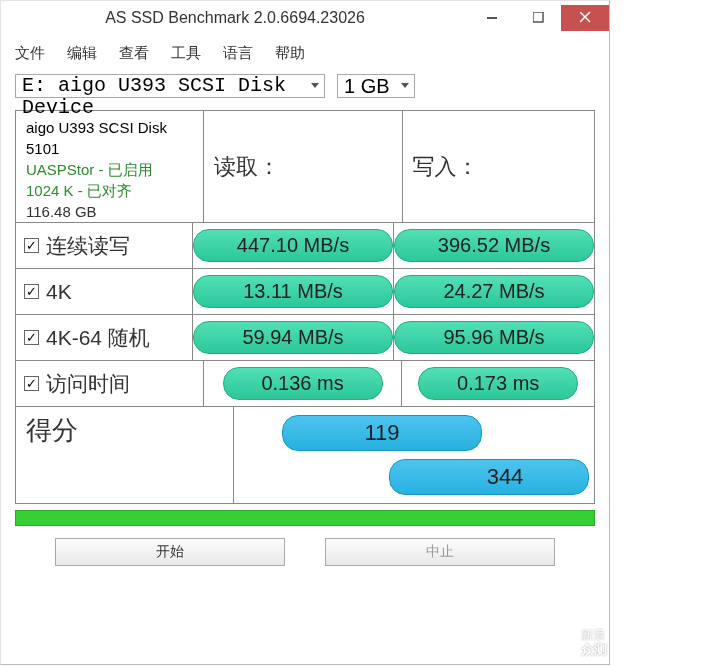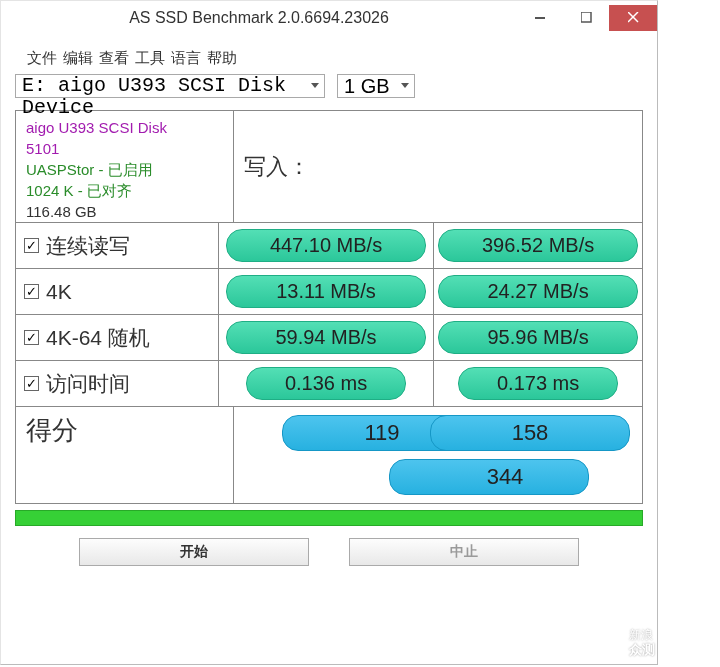--- a/index.html
+++ b/index.html
@@ -1,55 +1,55 @@
 <!DOCTYPE html>
 <html><head>
 <meta charset="utf-8">
 <style>
   * { box-sizing: border-box; margin: 0; padding: 0; }
   body { font-family: "Microsoft YaHei", "SimSun", Arial, sans-serif; background: #fff; width: 720px; height: 667px; overflow: hidden; }
-  .window { width: 658px; height: 665px; background: #fff; border: 1px solid #bbb; border-left: 1px solid #e4e4e4; border-top: 1px solid #e4e4e4; position: relative; }
+  .window { width: 610px; height: 665px; background: #fff; border: 1px solid #bbb; border-left: 1px solid #e4e4e4; border-top: 1px solid #e4e4e4; position: relative; }
   .titlebar { height: 33px; background: #fff; display: flex; align-items: center; }
   .title { flex: 1; text-align: center; color: #333; font-size: 16px; font-family: "Segoe UI", Arial, sans-serif; }
   .winbtns { display: flex; }
   .winbtn { width: 46px; height: 26px; display: flex; align-items: center; justify-content: center; color: #888; font-family: Arial; }
   .winbtn.close { width: 48px; background: #c75050; color: #fff; font-size: 16px; }
   .winbtn svg { display: block; }
-  .menubar { height: 30px; display: flex; align-items: flex-end; padding: 0 14px; gap: 6px; font-size: 15px; color: #333; margin-top: 4px; margin-left: 12px; }
+  .menubar { height: 30px; display: flex; align-items: center; padding: 0 14px; gap: 22px; font-size: 15px; color: #333; margin-top: 4px; }
   .menubar span { cursor: default; }
   .controls { display: flex; align-items: center; padding: 6px 14px; gap: 12px; }
   .select { border: 1px solid #a9a9a9; background: #fff; font-family: "Courier New", monospace; font-size: 20px; height: 24px; line-height: 22px; padding: 0 20px 0 6px; position: relative; min-width: 0; }
   .select.drive { width: 310px; }
   .select.size { width: 78px; font-family: "Microsoft YaHei", Arial; }
   .select::after { content: ""; position: absolute; right: 5px; top: 8px; width: 0; height: 0; border-left: 4px solid transparent; border-right: 4px solid transparent; border-top: 5px solid #555; }
   .main { margin: 6px 14px 4px; border: 1px solid #888; }
   .row { display: flex; border-bottom: 1px solid #888; }
   .row:last-child { border-bottom: none; }
   .cell { border-right: 1px solid #888; padding: 0; display: flex; align-items: center; }
   .cell:last-child { border-right: none; }
   .c1 { width: 218px; }
   .c2 { width: 232px; justify-content: center; }
   .c3 { width: 224px; justify-content: center; }
   .info { flex-direction: column; align-items: flex-start; padding: 6px 10px 6px 10px; font-size: 15px; line-height: 1.4; }
-  .info .dev { color: #a21caf; }
+  .info .dev { color: #000000; }
   .info .uasp { color: #2a8c2a; }
   .info .align { color: #2a8c2a; }
   .info .cap { color: #333; }
   .hdr { font-size: 22px; color: #333; padding-left: 10px; justify-content: flex-start !important; }
   .testrow .c1 { padding-left: 8px; gap: 7px; font-size: 21px; color: #333; }
   .chk { width: 15px; height: 15px; border: 1px solid #666; display: inline-flex; align-items: center; justify-content: center; font-size: 13px; line-height: 1; color: #000; background: #fff; }
   .pill { width: 200px; height: 33px; border-radius: 16px; display: flex; align-items: center; justify-content: center; font-size: 20px; color: #222; background: linear-gradient(#53dfb5, #2bc79a); border: 1px solid #1fae85; }
   .pill.blue { background: linear-gradient(#4dc4ee, #27b1e0); border: 1px solid #1597c6; }
   .access .pill { width: 160px; }
   .scorerow { height: 96px; display: flex; }
   .score-label { width: 218px; border-right: 1px solid #888; padding: 6px 10px; font-size: 26px; color: #333; }
   .score-right { flex: 1; position: relative; }
   .score-right .pill { position: absolute; width: 200px; height: 36px; font-size: 22px; }
   .progress { margin: 6px 14px; height: 16px; background: #36d036; border: 1px solid #28a928; }
-  .btns { display: flex; justify-content: center; gap: 40px; margin: 12px 14px 0; font-weight: bold; }
+  .btns { display: flex; justify-content: center; gap: 40px; margin: 12px 14px 0; }
   .btn { width: 230px; height: 28px; border: 1px solid #aaa; background: linear-gradient(#fdfdfd, #e8e8e8); font-size: 14px; color: #333; display: flex; align-items: center; justify-content: center; }
   .btn.disabled { color: #9a9a9a; }
   .watermark { position: absolute; right: 2px; bottom: 6px; font-size: 12px; color: #fff; text-shadow: 0 0 2px rgba(0,0,0,.4); line-height: 1.2; text-align: left; }
   .watermark .t1 { font-size: 12px; }
   .watermark .t2 { font-size: 13px; font-weight: bold; }
 </style>
 </head>
 <body>
 
 <div class="window">
@@ -93,20 +93,21 @@
   <div class="main">
 
     <div class="row" style="height:112px">
       <div class="cell c1 info">
         <div class="dev">aigo U393 SCSI Disk</div>
         <div class="dev">5101</div>
         <div class="uasp">UASPStor - 已启用</div>
         <div class="align">1024 K - 已对齐</div>
         <div class="cap">116.48 GB</div>
       </div>
+      <div class="cell c2 hdr">读取：</div>
       <div class="cell c3 hdr">写入：</div>
     </div>
 
     <div class="row testrow" style="height:46px">
       <div class="cell c1">
         <span class="chk">✓</span>
         <span>连续读写</span>
       </div>
       <div class="cell c2">
           <div class="pill">447.10 MB/s</div>
@@ -152,21 +153,20 @@
         </div>
       <div class="cell c3">
           <div class="pill">0.173 ms</div>
         </div>
     </div>
 
     <div class="scorerow">
       <div class="score-label">得分</div>
       <div class="score-right">
         <div class="pill blue" style="left:48px; top:8px;">119</div>
-        <div class="pill blue" style="right:12px; top:8px;">158</div>
         <div class="pill blue" style="left:155px; top:52px;padding-left:32px;">344</div>
       </div>
     </div>
 
   </div>
 
   <div class="progress"></div>
 
   <div class="btns">
     <div class="btn">开始</div>

